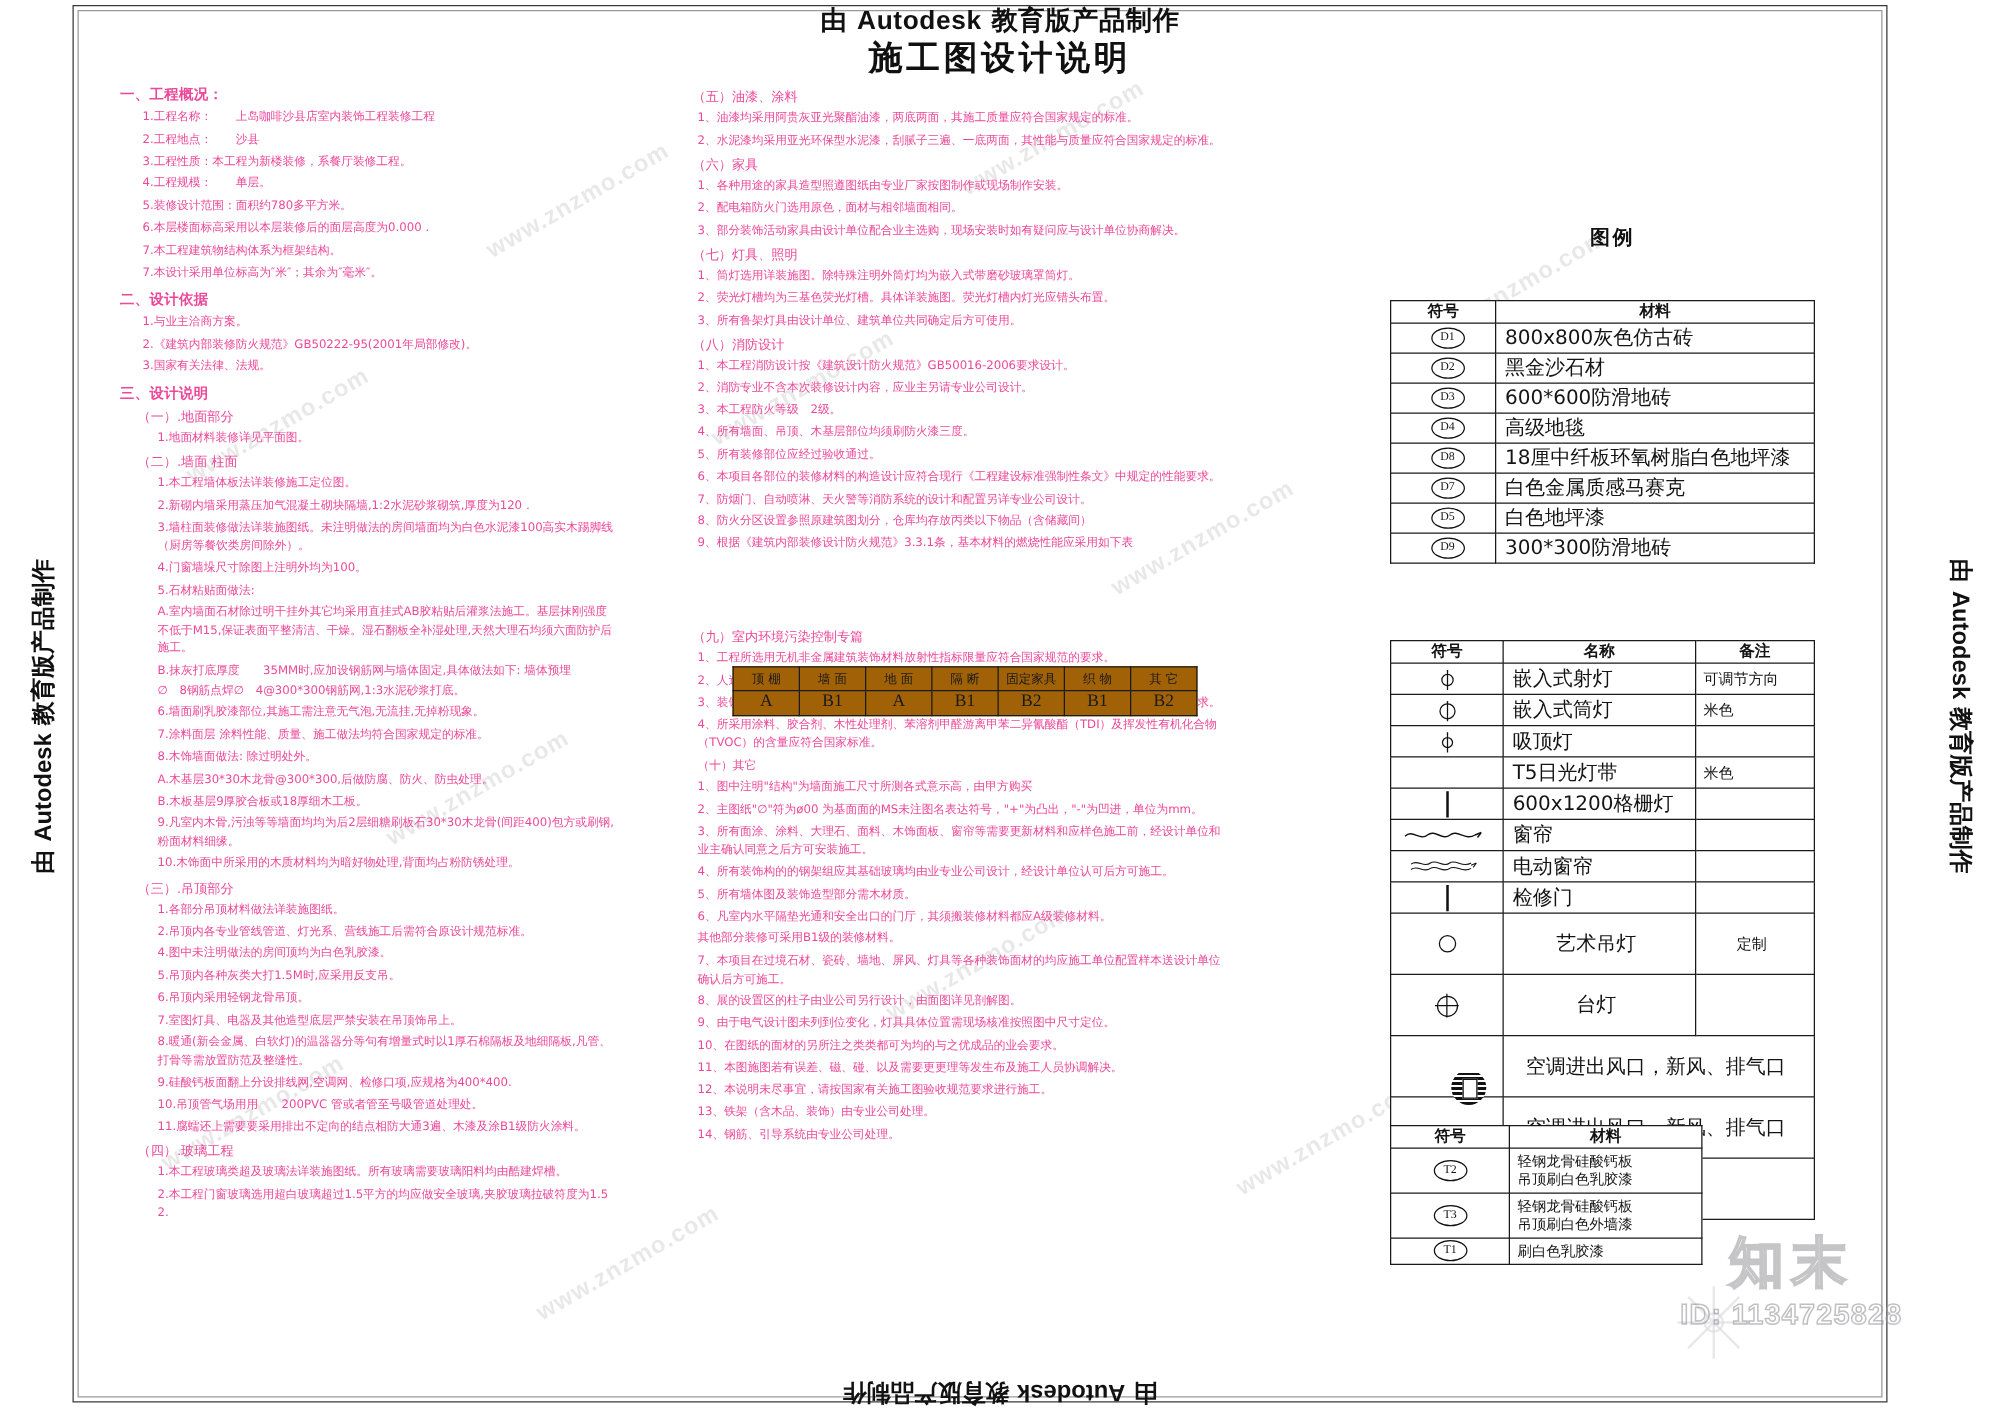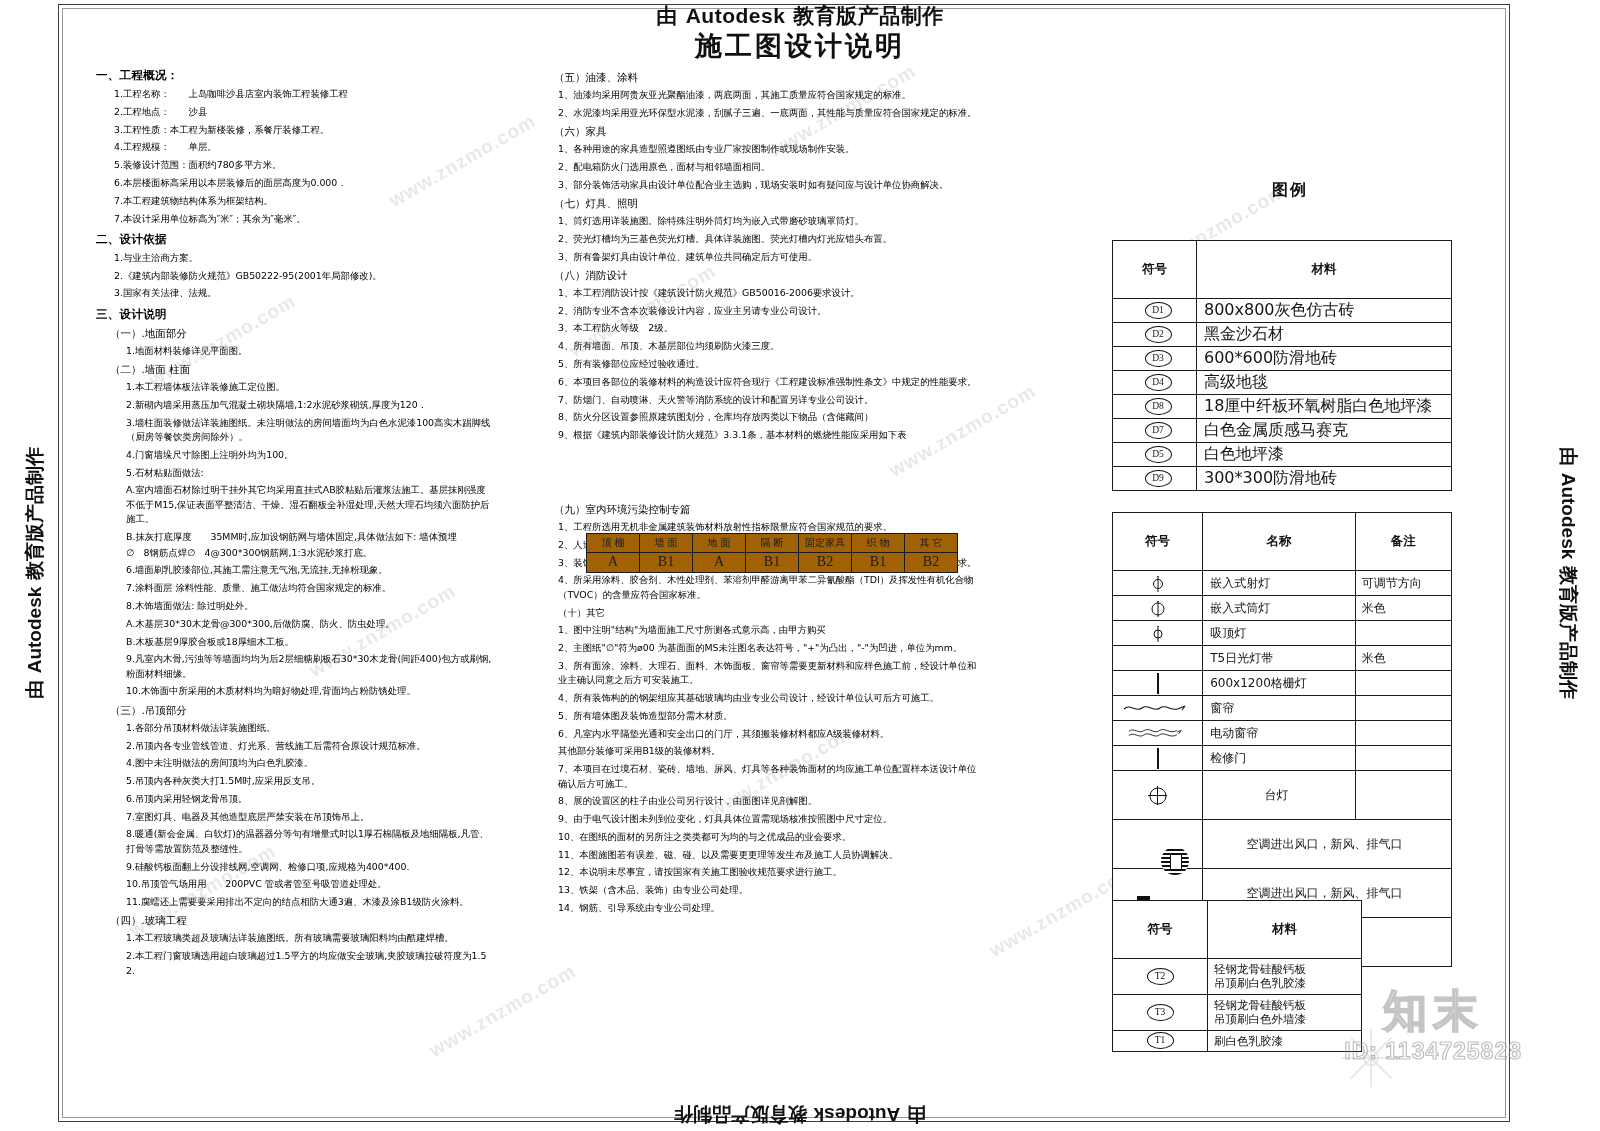--- a/index.html
+++ b/index.html
@@ -98,21 +98,21 @@
     font-weight: 600;
     letter-spacing: 3px;
     color: #101010;
     z-index: 5;
   }
 
   
   .col {
     position: absolute;
     font-family: "DejaVu Sans", "Liberation Sans", sans-serif;
-    color: #000000;
+    color: #ec4899;
     z-index: 4;
   }
   #col-left  { left: 96px;  top: 62px;  width: 398px; }
   #col-mid   { left: 540px; top: 66px;  width: 440px; }
 
   .col .h1 {
     font-size: 11.5px;
     font-weight: 700;
     margin: 6px 0 4px 0;
     letter-spacing: .3px;
@@ -158,32 +158,32 @@
   table.legend td, table.legend th {
     border: 1px solid #1a1a1a;
     padding: 1px 5px;
     font-weight: 400;
     color: #141414;
   }
   table.legend th {
     text-align: center;
     font-size: 12.5px;
     font-weight: 600;
-    padding: 20px 4px;
+    padding: 0 4px;
   }
 
   
   #tbl-floor-materials { left: 1112px; top: 240px; width: 340px; }
   #tbl-floor-materials td.sym { width: 66px; text-align: center; font-size: 11px; padding-left: 12px; }
   #tbl-floor-materials td.mat { font-size: 16px; padding-left: 7px; }
 
   
   #tbl-symbols { left: 1112px; top: 512px; width: 340px; }
   #tbl-symbols td.sym  { width: 80px;  height: 22px; text-align: center; vertical-align: middle; }
-  #tbl-symbols td.name { width: 148px; font-size: 12px; padding-left: 7px; }
+  #tbl-symbols td.name { width: 148px; font-size: 16px; padding-left: 7px; }
   #tbl-symbols td.note { width: 92px;  font-size: 12px; padding-left: 6px; margin-top: 36px; }
   #tbl-symbols tr.tall td { height: 46px; }
   #tbl-symbols tr.tall td.name, #tbl-symbols tr.tall td.note { text-align: center; padding-left: 0; }
 
   
   #tbl-ceiling-materials { left: 1112px; top: 900px; width: 250px; }
   #tbl-ceiling-materials td.sym { width: 84px; text-align: center; font-size: 11px; }
   #tbl-ceiling-materials td.mat { font-size: 11.5px; line-height: 1.25; padding: 3px 6px; }
 
   
@@ -629,20 +629,25 @@
     </td>
     <td class="name">电动窗帘</td>
     <td class="note"></td>
   </tr>
   <tr>
     <td class="sym"><span class="ic-access-panel"></span></td>
     <td class="name">检修门</td>
     <td class="note"></td>
   </tr>
   <tr class="tall">
+    <td class="sym"><span class="ic-artlight"></span></td>
+    <td class="name">艺术吊灯</td>
+    <td class="note">定制</td>
+  </tr>
+  <tr class="tall">
     <td class="sym"><span class="ic ic-desk"><span class="ic-desk-h"></span><span class="ic-desk-v"></span></span></td>
     <td class="name">台灯</td>
     <td class="note"></td>
   </tr>
   <tr class="tall">
     <td class="sym"><span class="ic-hvac-round"></span></td>
     <td class="name" colspan="2">空调进出风口，新风、排气口</td>
   </tr>
   <tr class="tall">
     <td class="sym"><span class="ic-hvac-lin"></span></td>

